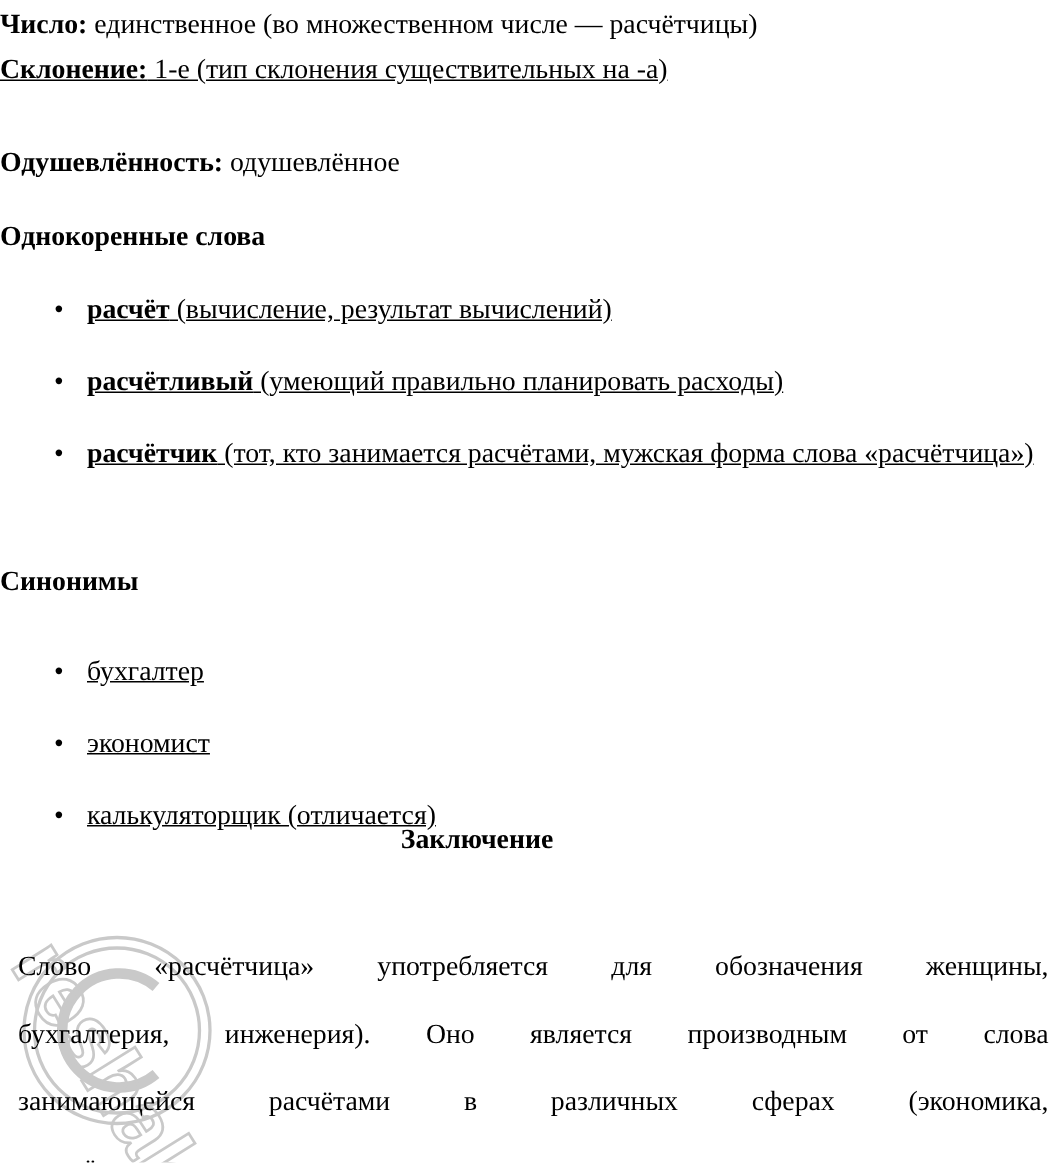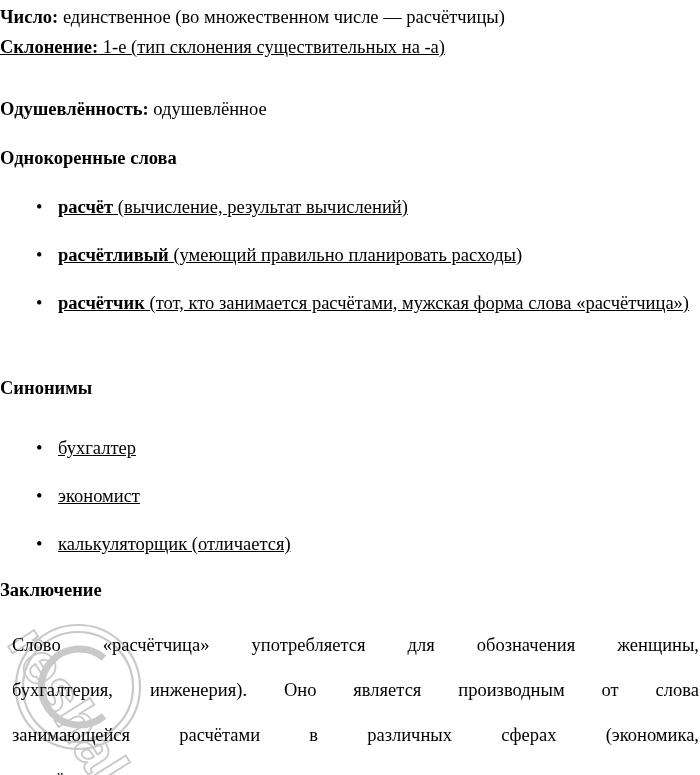--- a/index.html
+++ b/index.html
@@ -157,21 +157,21 @@
   <div class="bullet-item" style="top:474px;">
     <span class="dot">•</span>
     <span class="btext">экономист</span>
   </div>
 
   <div class="bullet-item" style="top:522px;">
     <span class="dot">•</span>
     <span class="btext">калькуляторщик (отличается)</span>
   </div>
 
-  <div class="heading" style="top:579px;">Заключение</div>
+  <div class="heading" style="top:549px;text-align:center;">Заключение</div>
 
   <div class="para" style="top:623px;">
     <span class="jline">Слово «расчётчица» употребляется для обозначения женщины,</span>
     <span class="jline">бухгалтерия, инженерия). Оно является производным от слова</span>
     <span class="jline">занимающейся расчётами в различных сферах (экономика,</span>
     <span class="jline-last">«расчётчик», но отличается женским родом.</span>
   </div>
 
 </div>
 

